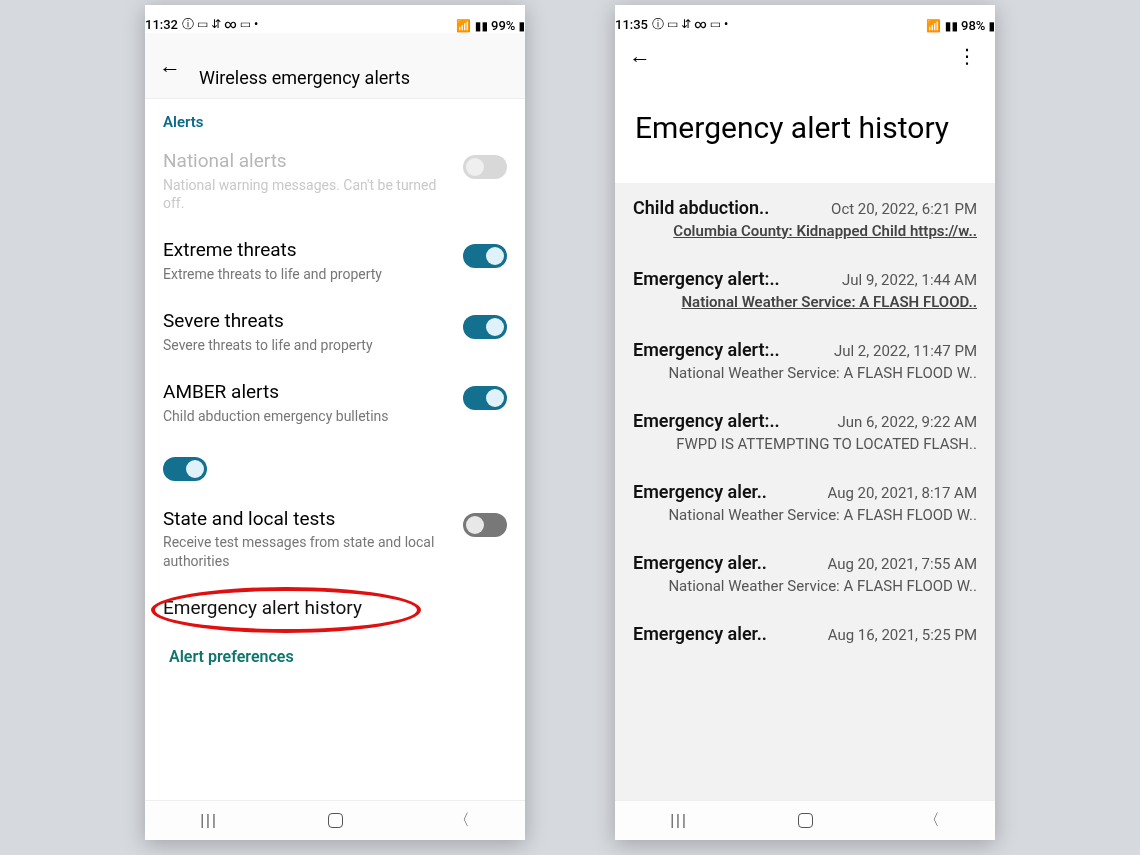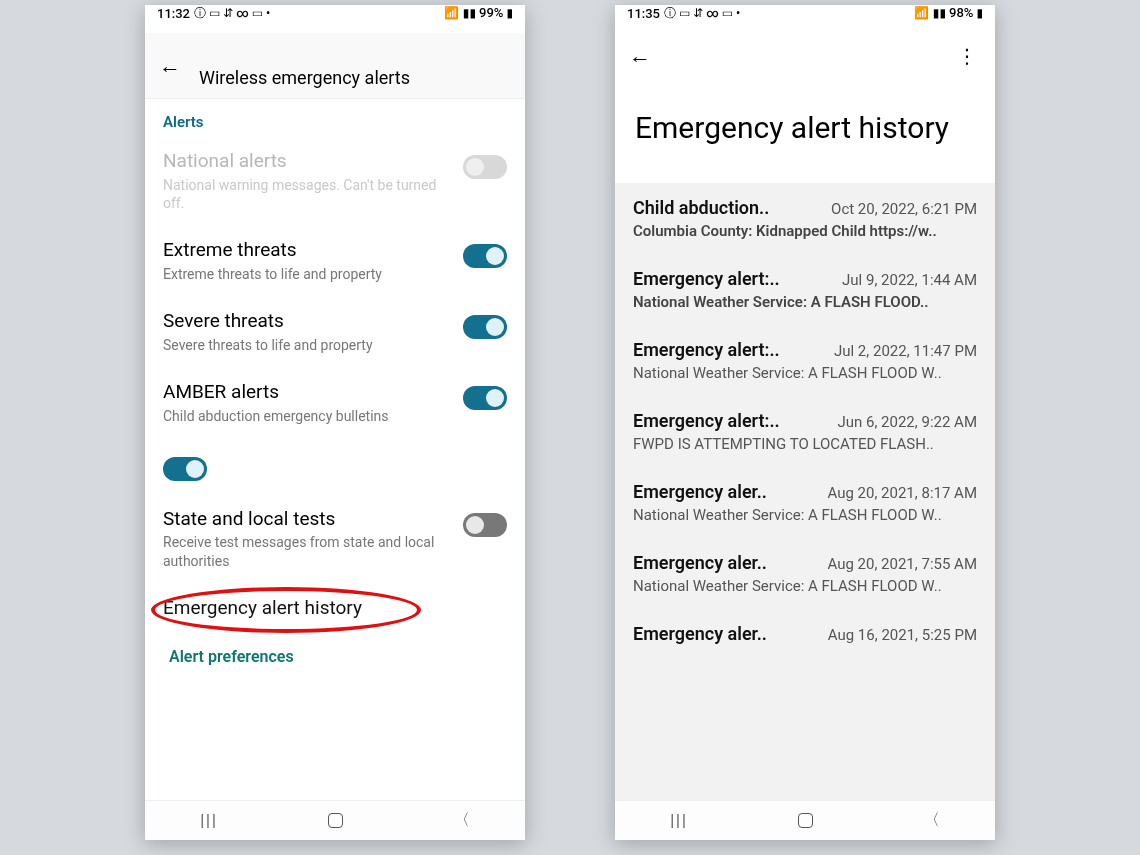--- a/index.html
+++ b/index.html
@@ -21,22 +21,22 @@
     box-shadow: 0 4px 20px rgba(0,0,0,0.25);
     position: relative;
     display: flex;
     flex-direction: column;
     overflow: hidden;
   }
   .status-bar {
     height: 28px;
     display: flex;
     justify-content: space-between;
-    align-items: flex-start;
-    padding: 0 12px;
+    align-items: flex-end;
+    padding: 0 0;
     font-size: 13px;
     font-weight: 500;
     color: #000;
     background: #fff;
   }
   .status-left { display: flex; align-items: center; gap: 4px; }
   .status-right { display: flex; align-items: center; gap: 3px; }
   .st-icon { font-size: 12px; }
   .app-bar {
     display: flex;
@@ -125,27 +125,28 @@
     font-size: 30px;
     font-weight: 400;
     padding: 30px 20px 36px;
     background: #fff;
     line-height: 1.25;
   }
   .history-list {
     flex: 1;
     background: #f2f2f2;
     overflow: hidden;
+    text-align: right;
   }
   .hist-item { padding: 14px 18px; }
   .hist-top { display: flex; justify-content: space-between; align-items: baseline; gap: 10px; }
   .hist-title { font-size: 18px; font-weight: 600; color: #111; white-space: nowrap; overflow: hidden; }
   .hist-date { font-size: 15px; color: #555; white-space: nowrap; }
   .hist-body { font-size: 15px; color: #555; margin-top: 4px; white-space: nowrap; overflow: hidden; }
-  .hist-body.bold { font-weight: 600; color: #444; }
+  .hist-body.bold { font-weight: 600; color: #444; text-decoration: underline; }
 </style>
 </head>
 <body>
 
 <div class="phone">
   <div class="status-bar">
     <div class="status-left">
       <span>11:32</span>
       <span class="st-icon">ⓘ ▭ ⇵ ∞ ▭ •</span>
     </div>

